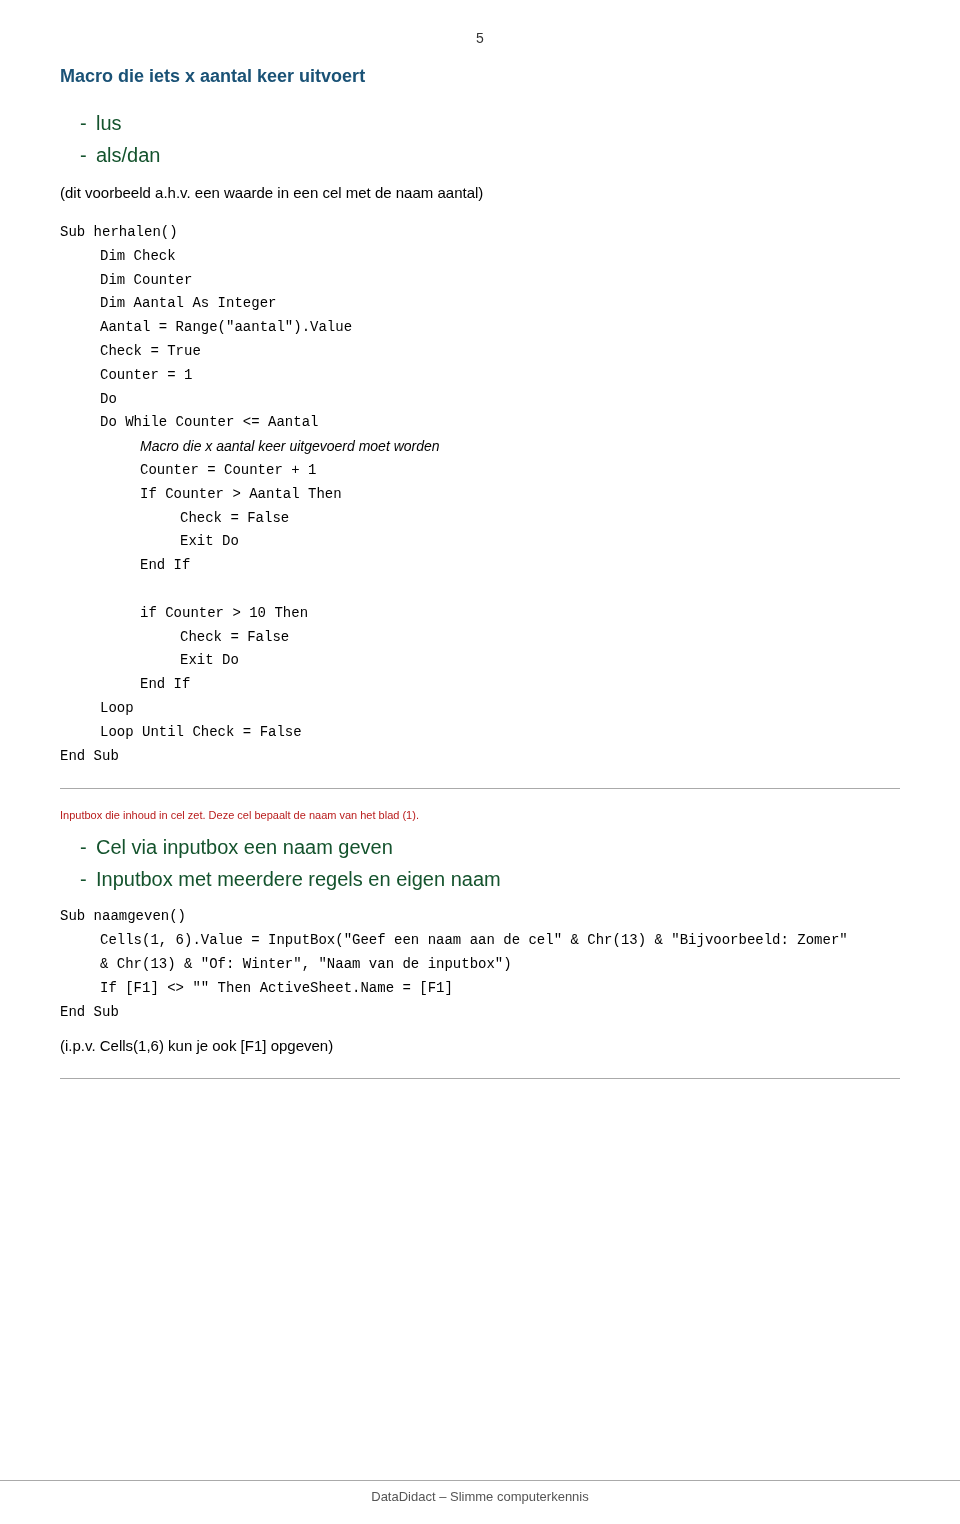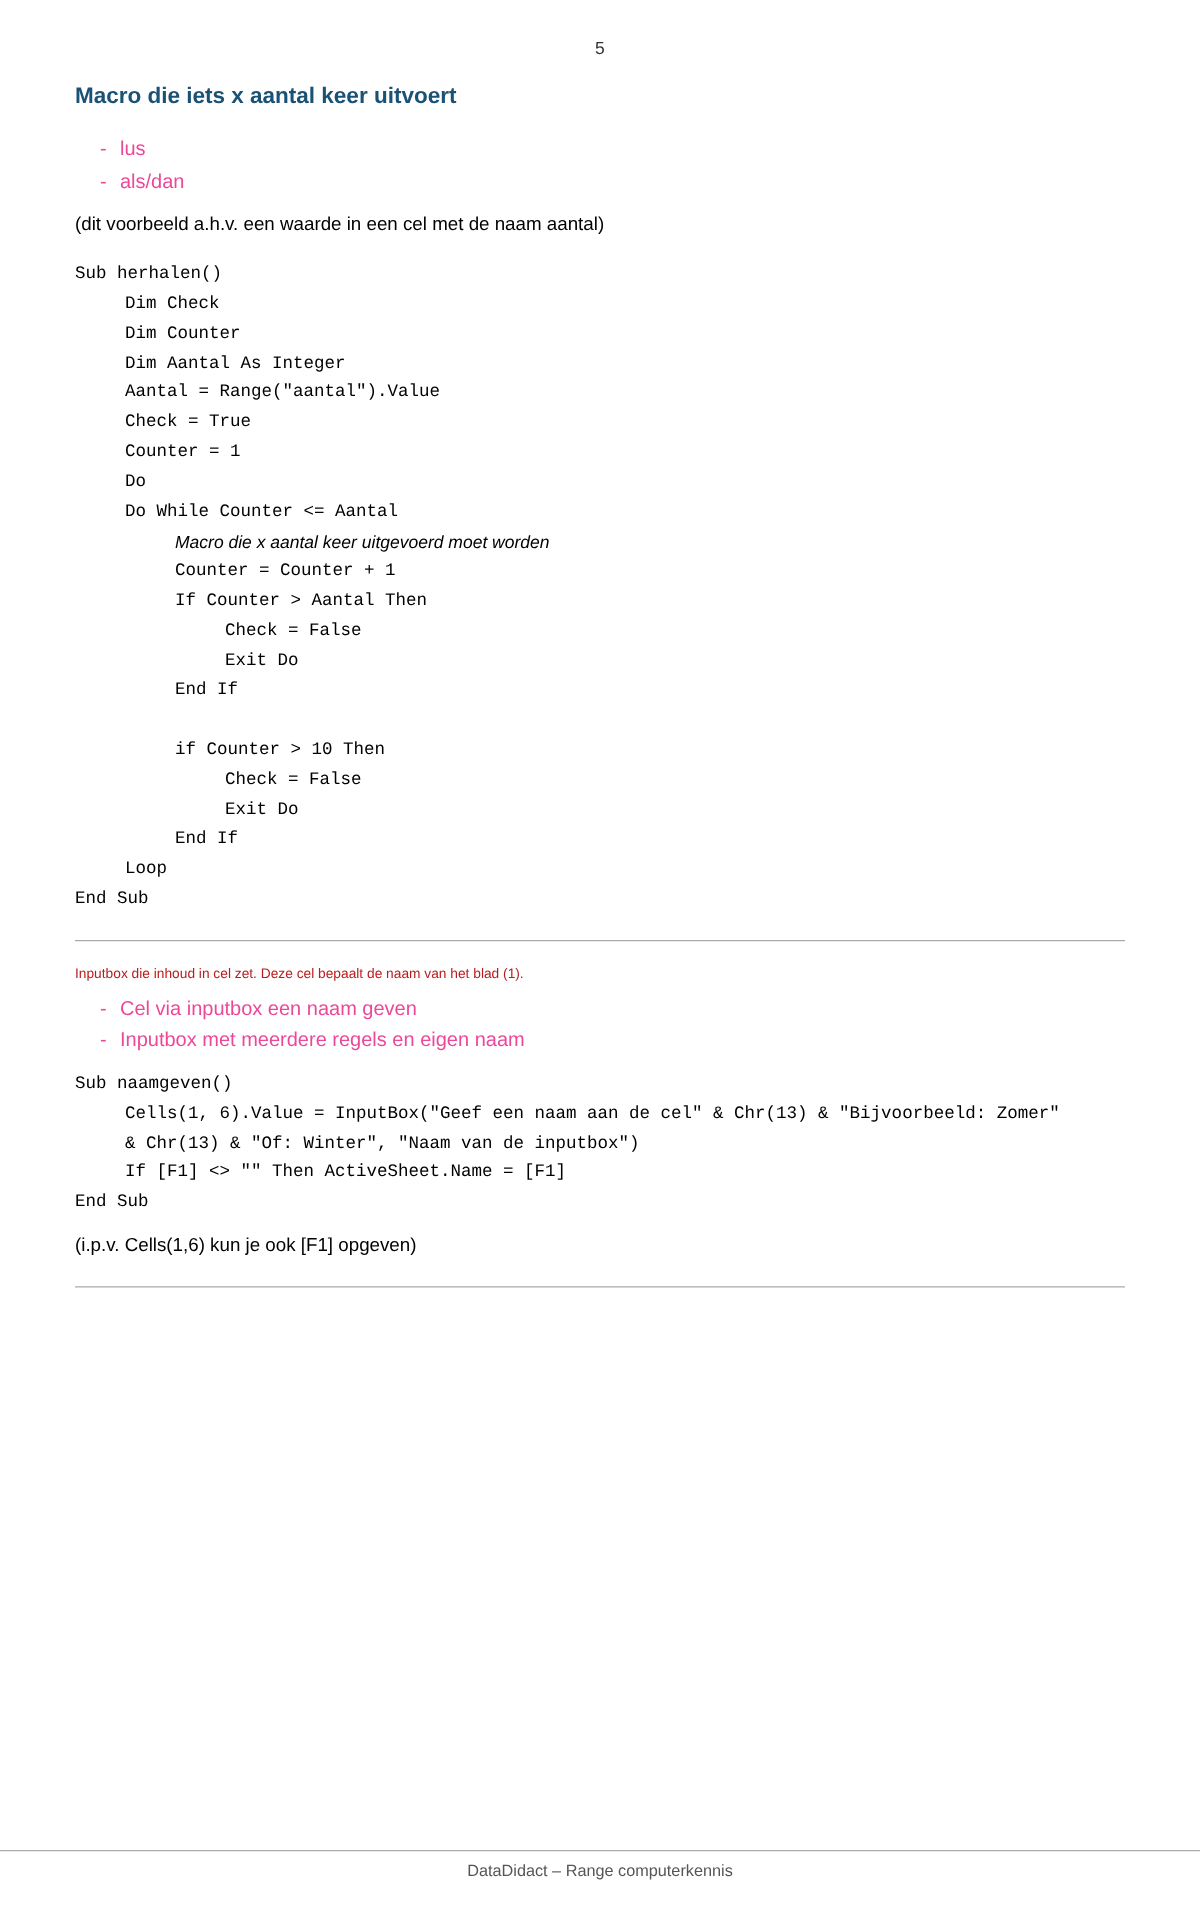--- a/index.html
+++ b/index.html
@@ -38,22 +38,22 @@
       margin-bottom: 20px;
     }
 
     .bullet-list {
       list-style: none;
       padding: 0;
       margin: 0 0 10px 20px;
     }
 
     .bullet-list li {
-      font-size: 16px;
-      color: #ec4899;
+      font-size: 20px;
+      color: #14532d;
       line-height: 1.6;
       padding-left: 16px;
       position: relative;
     }
 
     .bullet-list li::before {
       content: '-';
       position: absolute;
       left: 0;
     }
@@ -141,20 +141,21 @@
     <div class="indent2">If Counter &gt; Aantal Then</div>
     <div class="indent3">Check = False</div>
     <div class="indent3">Exit Do</div>
     <div class="indent2">End If</div>
     <div>&nbsp;</div>
     <div class="indent2">if Counter &gt; 10 Then</div>
     <div class="indent3">Check = False</div>
     <div class="indent3">Exit Do</div>
     <div class="indent2">End If</div>
     <div class="indent1">Loop</div>
+    <div class="indent1">Loop Until Check = False</div>
     <div>End Sub</div>
   </div>
 
   <hr class="section-divider">
 
   <h3 class="section-heading">
     <span>Inputbox die inhoud in cel zet. Deze cel bepaalt de naam van het blad (1).</span>
   </h3>
 
   <ul class="bullet-list">
@@ -169,15 +170,15 @@
     <div class="indent1">If [F1] &lt;&gt; "" Then ActiveSheet.Name = [F1]</div>
     <div>End Sub</div>
   </div>
 
   <p class="intro-text">
     <span>(i.p.v. Cells(1,6) kun je ook [F1] opgeven)</span>
   </p>
 
   <hr class="section-divider">
 
-  <div class="footer">DataDidact – Range computerkennis</div>
+  <div class="footer">DataDidact – Slimme computerkennis</div>
 
 </div>
 
 </body></html>

